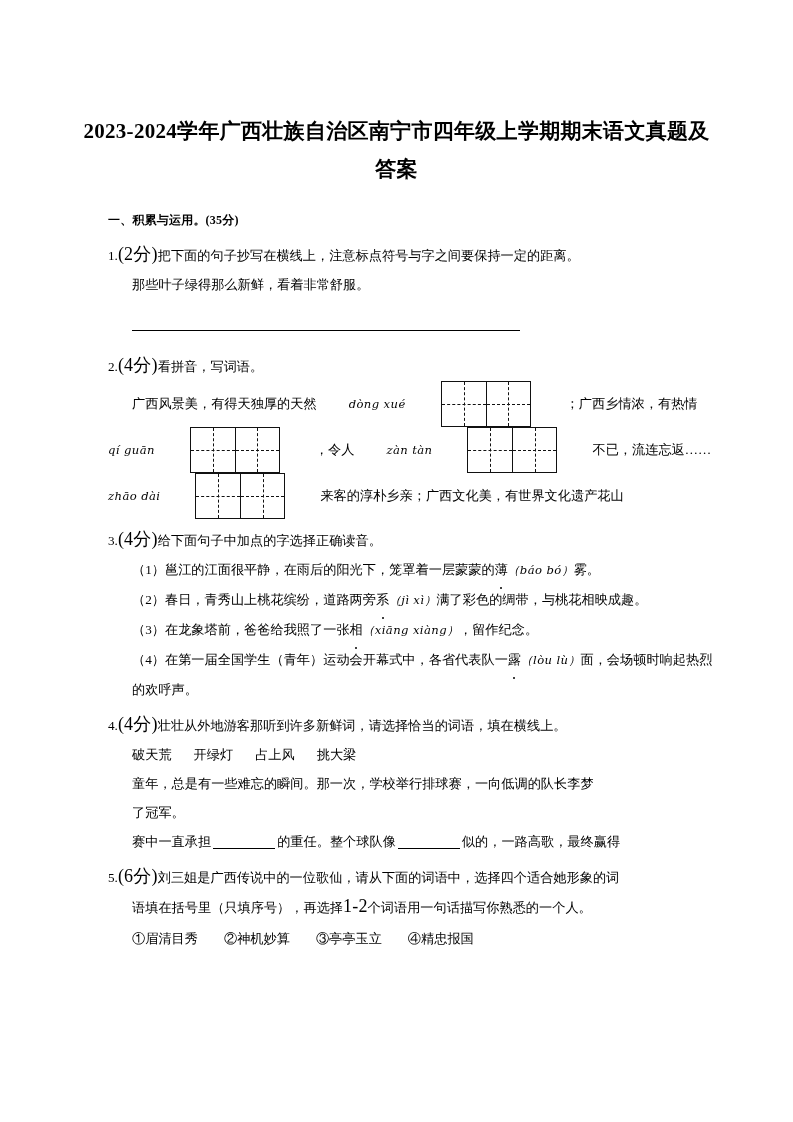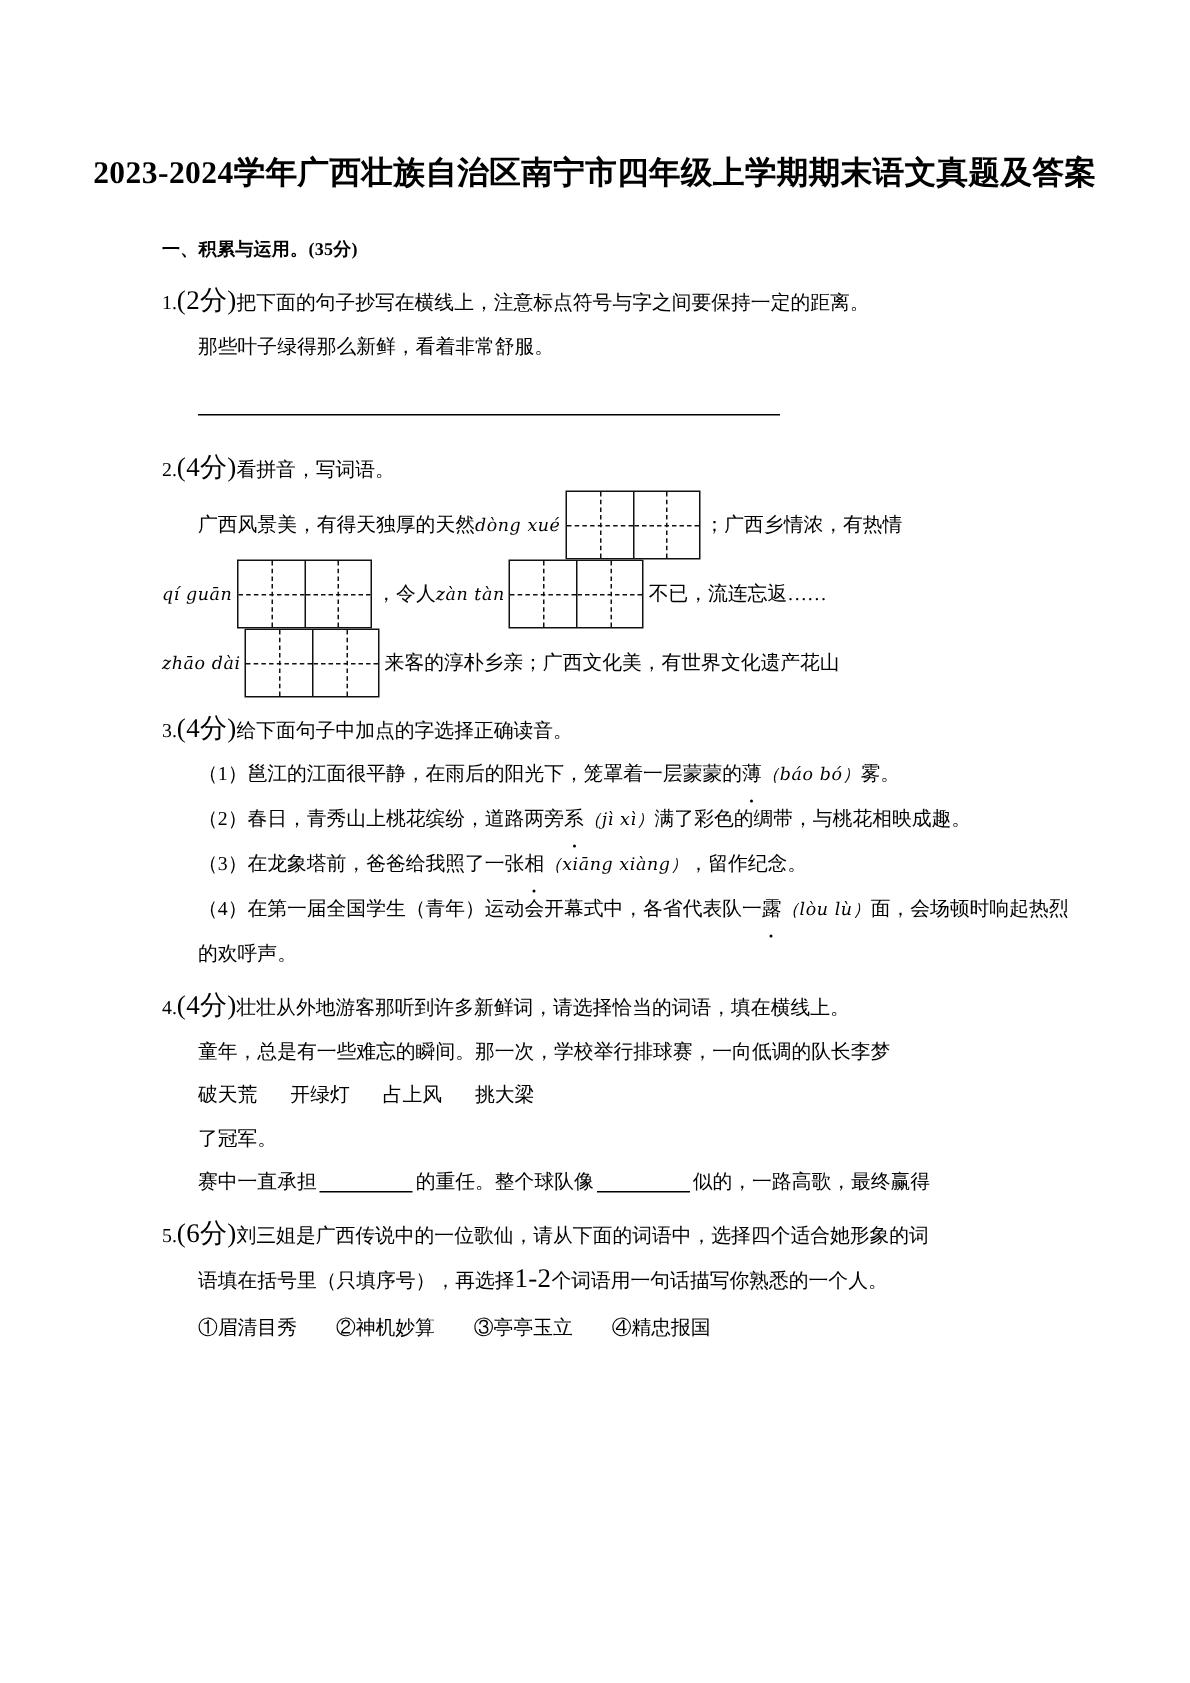--- a/index.html
+++ b/index.html
@@ -22,21 +22,21 @@
   }
   .sheet {
     position: absolute;
     left: 0;
     top: 0;
     width: 793px;
   }
 
   
   .doc-title {
-    margin: 0;
+    margin: 16px;
     padding: 96px 60px 0 60px;
     text-align: center;
     font-weight: bold;
     font-size: 21px;
     line-height: 38px;
     letter-spacing: 0.3px;
     font-family: "Liberation Serif", "DejaVu Serif", serif;
   }
 
   
@@ -165,20 +165,21 @@
     right: 0;
     height: 0;
     border-top: 1.1px dashed #111;
   }
 
   .row-flex {
     display: flex;
     align-items: center;
     flex-wrap: nowrap;
     line-height: 28px;
+    gap: 32px;
   }
   .row-flex .txt {
     white-space: nowrap;
   }
 
   
   .blank {
     display: inline-block;
     width: 62px;
     border-bottom: 1.4px solid #000;
@@ -272,26 +273,26 @@
         <div class="q-line indent1 wrap">
           <span>（4）</span><span>在第一届全国学生（青年）运动会开幕式中，各省代表队一</span><span class="dotted">露</span><span class="py">（lòu lù）</span><span>面，会场顿时响起热烈的欢呼声。</span>
         </div>
       </div>
 
       <div class="q">
         <div class="q-line q-stem">
           <span class="num">4.</span><span class="lat">(4分)</span><span>壮壮从外地游客那听到许多新鲜词，请选择恰当的词语，填在横线上。</span>
         </div>
 
-        <div class="q-line indent1">
-          <span>童年，总是有一些难忘的瞬间。那一次，学校举行排球赛，一向低调的队长李梦</span>
-        </div>
-
         <div class="q-line indent1 word-bank">
           <span class="w">破天荒</span><span class="w">开绿灯</span><span class="w">占上风</span><span class="w">挑大梁</span>
+        </div>
+
+        <div class="q-line indent1">
+          <span>童年，总是有一些难忘的瞬间。那一次，学校举行排球赛，一向低调的队长李梦</span>
         </div>
 
 
         <div class="q-line indent1">
           <span>了冠军。</span>
         </div>
 
         <div class="q-line indent1">
           <span>赛中一直承担</span><span class="blank"></span><span>的重任。整个球队像</span><span class="blank"></span><span>似的，一路高歌，最终赢得</span>
         </div>

